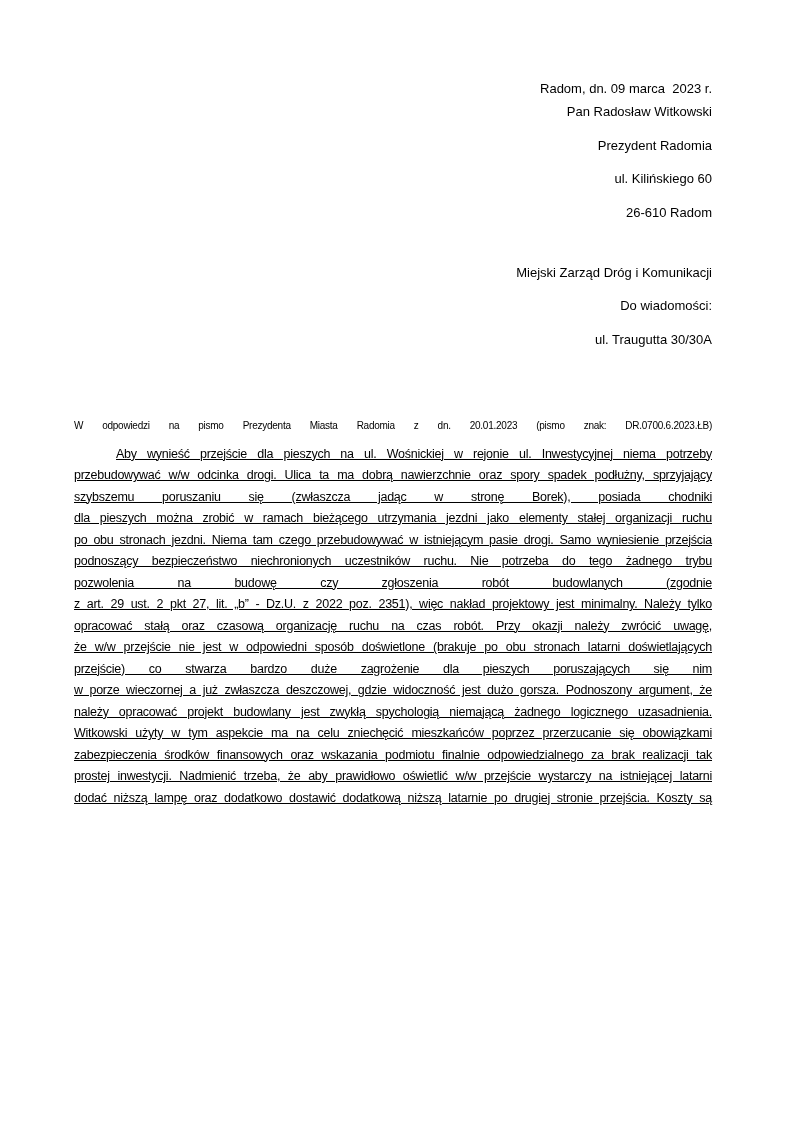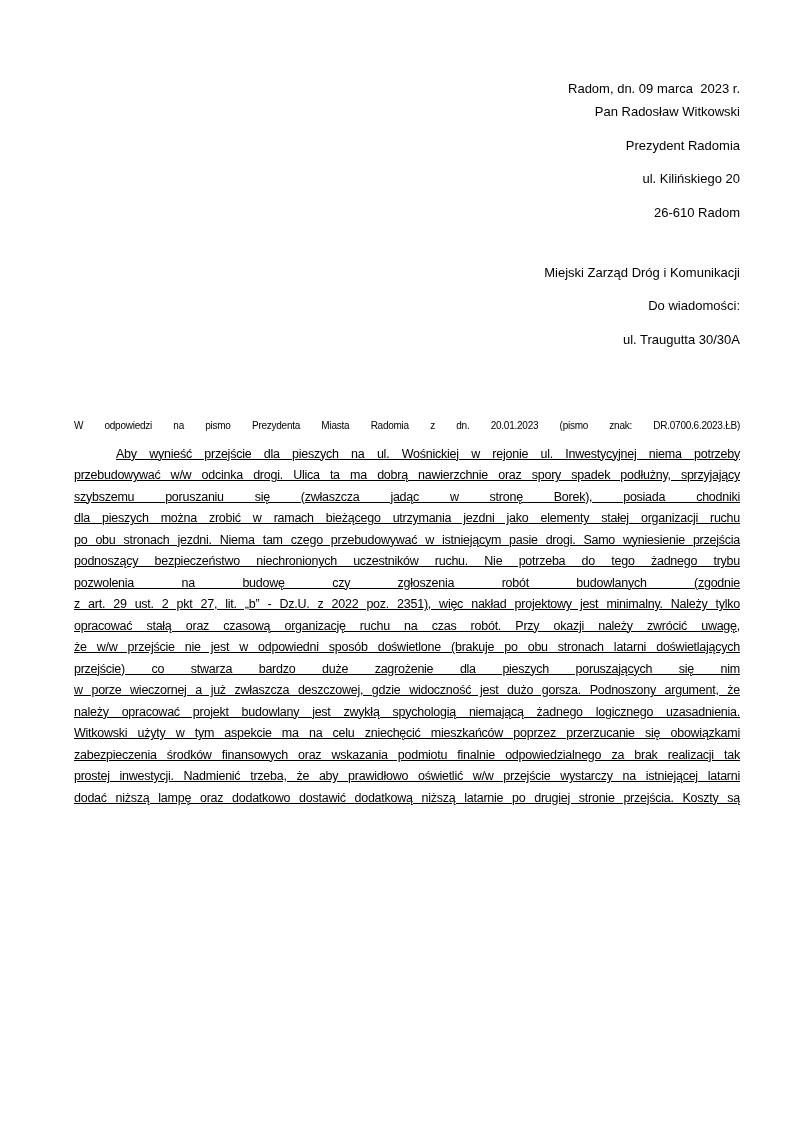--- a/index.html
+++ b/index.html
@@ -5,21 +5,21 @@
   html, body {
     margin: 0;
     padding: 0;
     background: #ffffff;
   }
   .page {
     position: relative;
     width: 794px;
     height: 931px;
     box-sizing: border-box;
-    padding: 78px 54px 0 74px;
+    padding: 78px 82px 0 74px;
     background: #ffffff;
     color: #000000;
     font-family: "Liberation Sans", "DejaVu Sans", sans-serif;
     overflow: hidden;
   }
   .date {
     font-size: 13px;
     line-height: 22px;
     text-align: right;
     white-space: pre;
@@ -62,21 +62,21 @@
 <body>
 
 <div class="page">
 
   <div class="date">Radom, dn. 09 marca  2023 r.</div>
 
 
   <div class="recipient">
     <div class="hline">Pan Radosław Witkowski</div>
     <div class="hline">Prezydent Radomia</div>
-    <div class="hline">ul. Kilińskiego 20</div>
+    <div class="hline">ul. Kilińskiego 60</div>
     <div class="hline">26-610 Radom</div>
   </div>
 
   <div class="cc">
     <div class="hline">Miejski Zarząd Dróg i Komunikacji</div>
     <div class="hline">Do wiadomości:</div>
     <div class="hline">ul. Traugutta 30/30A</div>
   </div>
 
   <div class="intro">

